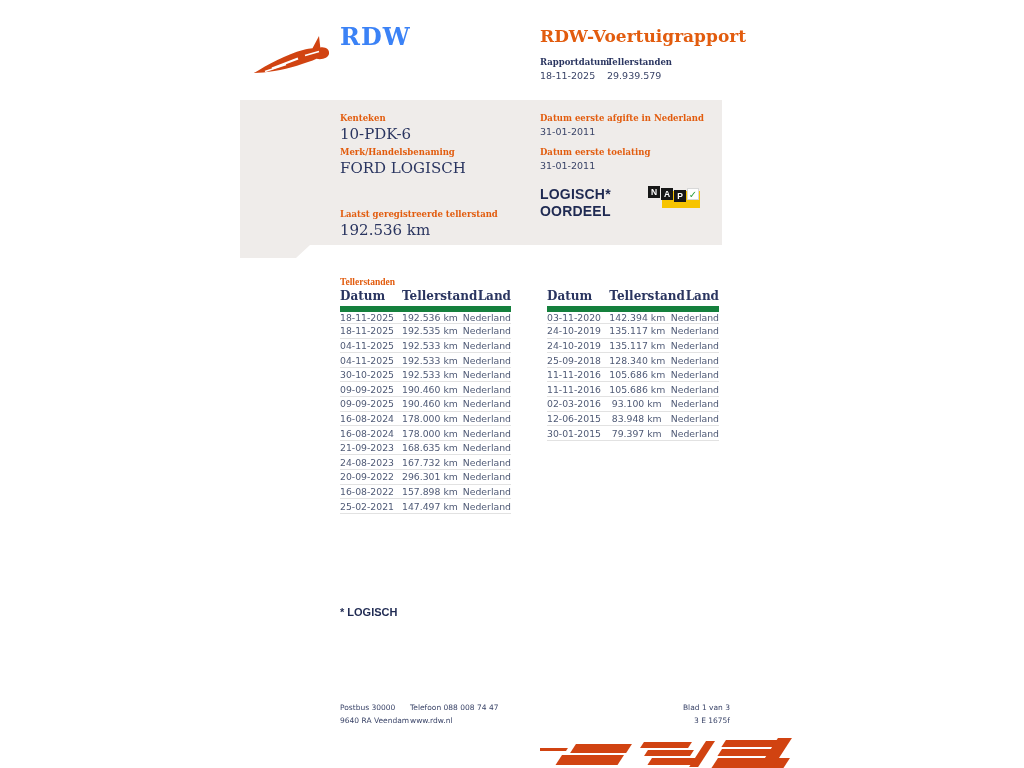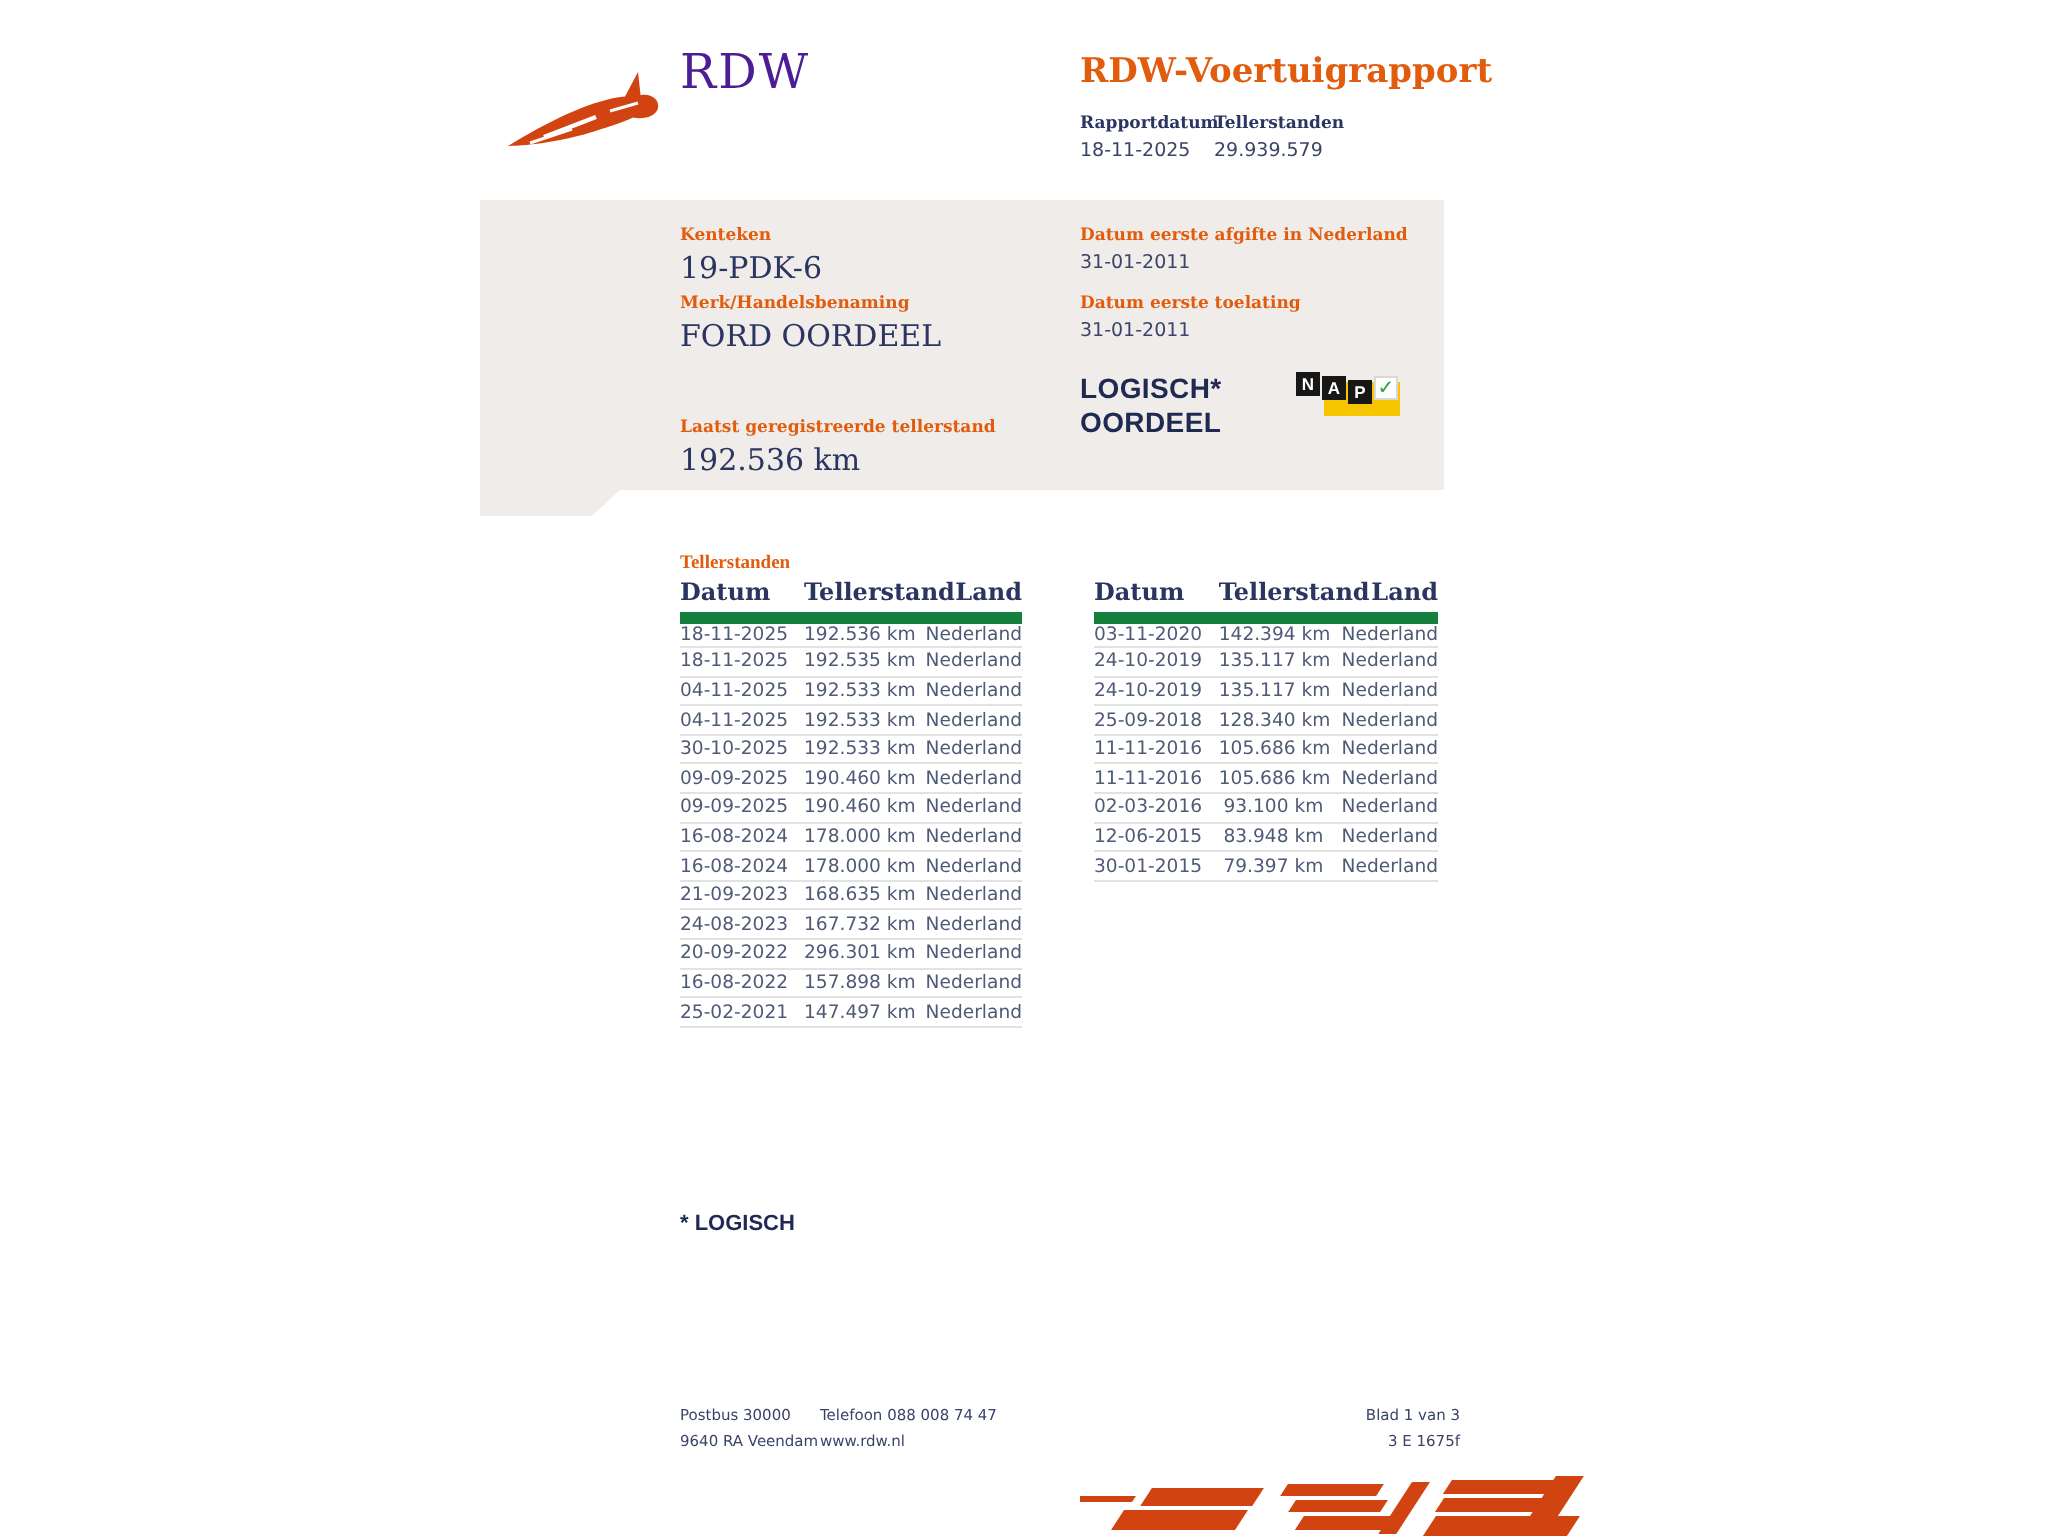--- a/index.html
+++ b/index.html
@@ -5,21 +5,21 @@
   * { margin:0; padding:0; box-sizing:border-box; }
   html,body { background:#ffffff; }
   .page {
     position:relative; width:1024px; height:768px; background:#ffffff;
     overflow:hidden; font-family:"DejaVu Sans", sans-serif; color:#283258;
   }
   .abs { position:absolute; }
   .serif { font-family:"DejaVu Serif", serif; }
 
   
-  .wordmark { left:340px; top:22px; font-size:24px; font-weight:400; letter-spacing:1px; color:#4c1d95; }
+  .wordmark { left:340px; top:22px; font-size:24px; font-weight:700; letter-spacing:1px; color:#3b82f6; }
   .report-title { left:540px; top:26px; font-size:17px; font-weight:700; color:#e25c0e; }
   .meta-label { font-size:8.5px; font-weight:700; color:#2a3560; }
   .meta-value { font-size:9.5px; color:#3a4468; margin-top:3px; }
   .meta-col-1 { left:540px; top:57px; }
   .meta-col-2 { left:607px; top:57px; }
 
   
   .infobox {
     left:240px; top:100px; width:536px; height:158px; background:#efecea;
     clip-path: polygon(0 0, 482px 0, 482px 145px, 70px 145px, 56px 158px, 0 158px);
@@ -88,26 +88,26 @@
   </div>
   <div class="abs meta-col-2">
     <div class="meta-label serif">Tellerstanden</div>
     <div class="meta-value">29.939.579</div>
   </div>
 
   <div class="abs infobox">
 
     <div class="abs" style="left:100px; top:13px;">
       <div class="fld-label">Kenteken</div>
-      <div class="fld-big">19-PDK-6</div>
+      <div class="fld-big">10-PDK-6</div>
     </div>
 
     <div class="abs" style="left:100px; top:47px;">
       <div class="fld-label">Merk/Handelsbenaming</div>
-      <div class="fld-big">FORD OORDEEL</div>
+      <div class="fld-big">FORD LOGISCH</div>
     </div>
 
     <div class="abs" style="left:100px; top:109px;">
       <div class="fld-label">Laatst geregistreerde tellerstand</div>
       <div class="fld-big">192.536 km</div>
     </div>
 
     <div class="abs" style="left:300px; top:13px;">
       <div class="fld-label">Datum eerste afgifte in Nederland</div>
       <div class="fld-small">31-01-2011</div>

